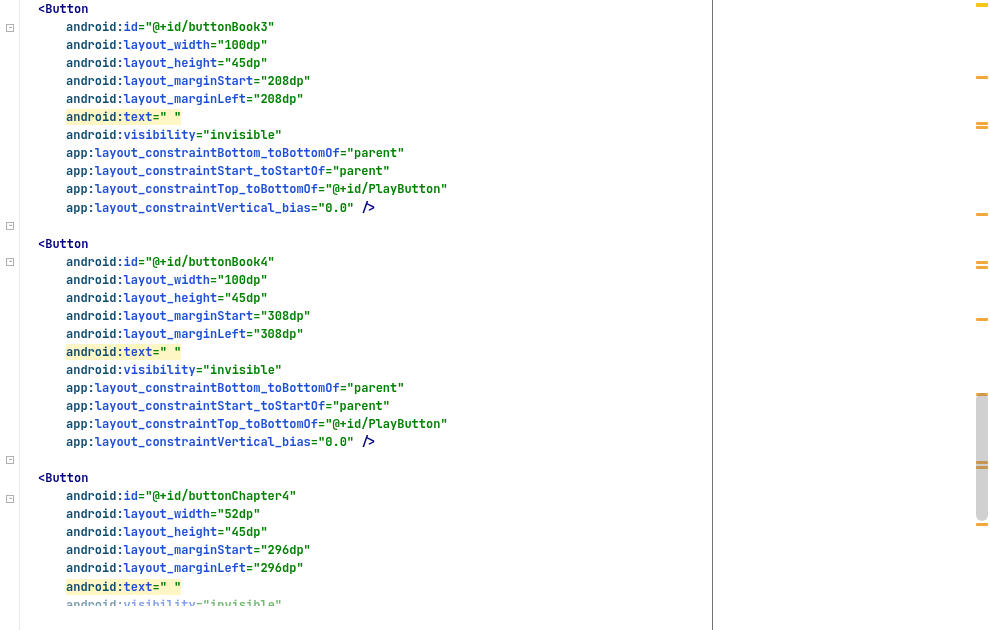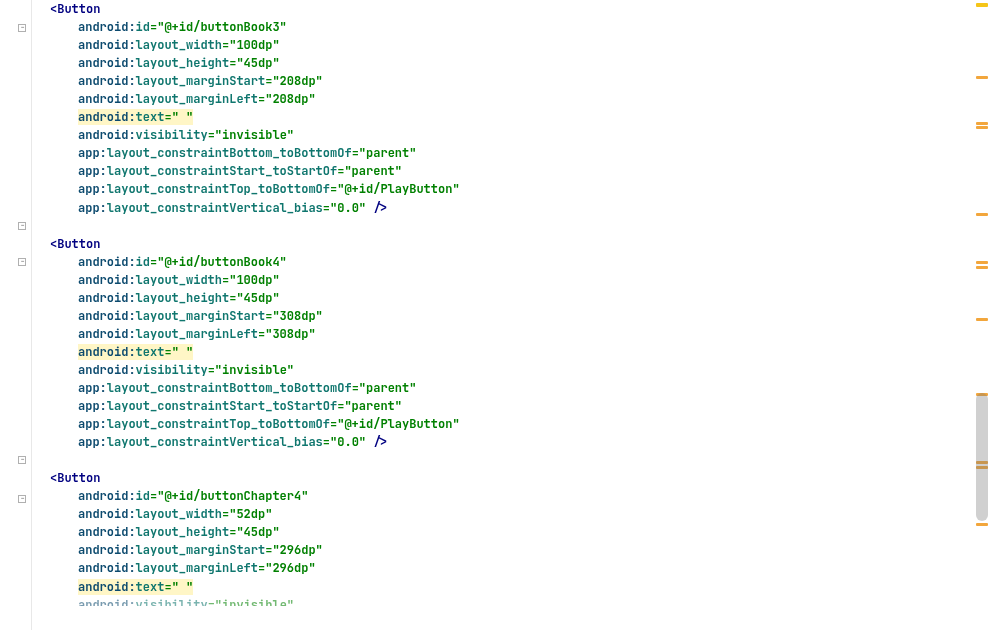--- a/index.html
+++ b/index.html
@@ -6,21 +6,21 @@
   html, body {
     width: 990px; height: 630px;
     background: #ffffff;
     font-family: "JetBrains Mono", "Consolas", "Menlo", monospace;
     font-size: 12px;
     overflow: hidden;
     position: relative;
   }
   .editor-area {
     position: absolute;
-    left: 12px; top: 0;
+    left: 0; top: 0;
     width: 713px; height: 630px;
     border-right: 1px solid #737373;
     overflow: hidden;
   }
   .gutter {
     position: absolute;
     left: 0; top: 0;
     width: 20px; height: 630px;
     background: #ffffff;
     border-right: 1px solid #e8e8e8;
@@ -46,21 +46,21 @@
     line-height: 18.06px;
     font-weight: 600;
     white-space: pre;
     color: #000;
   }
   .line { height: 18.06px; }
   .i1 { padding-left: 14px; }
   .i2 { padding-left: 42px; }
   .tag   { color: #000080; font-weight: 700; }
   .ns    { color: #0c4a6e; font-weight: 700; }   
-  .attr  { color: #0f766e; font-weight: 700; }   
+  .attr  { color: #1d4ed8; font-weight: 700; }   
   .eq    { color: #008000; font-weight: 700; }
   .val   { color: #008000; font-weight: 700; }   
   .hl    { background: #fff6c6; }                
   .close { color: #000080; font-weight: 700; }
 
   .right-pane {
     position: absolute;
     left: 713px; top: 0;
     width: 261px; height: 630px;
     background: #ffffff;

